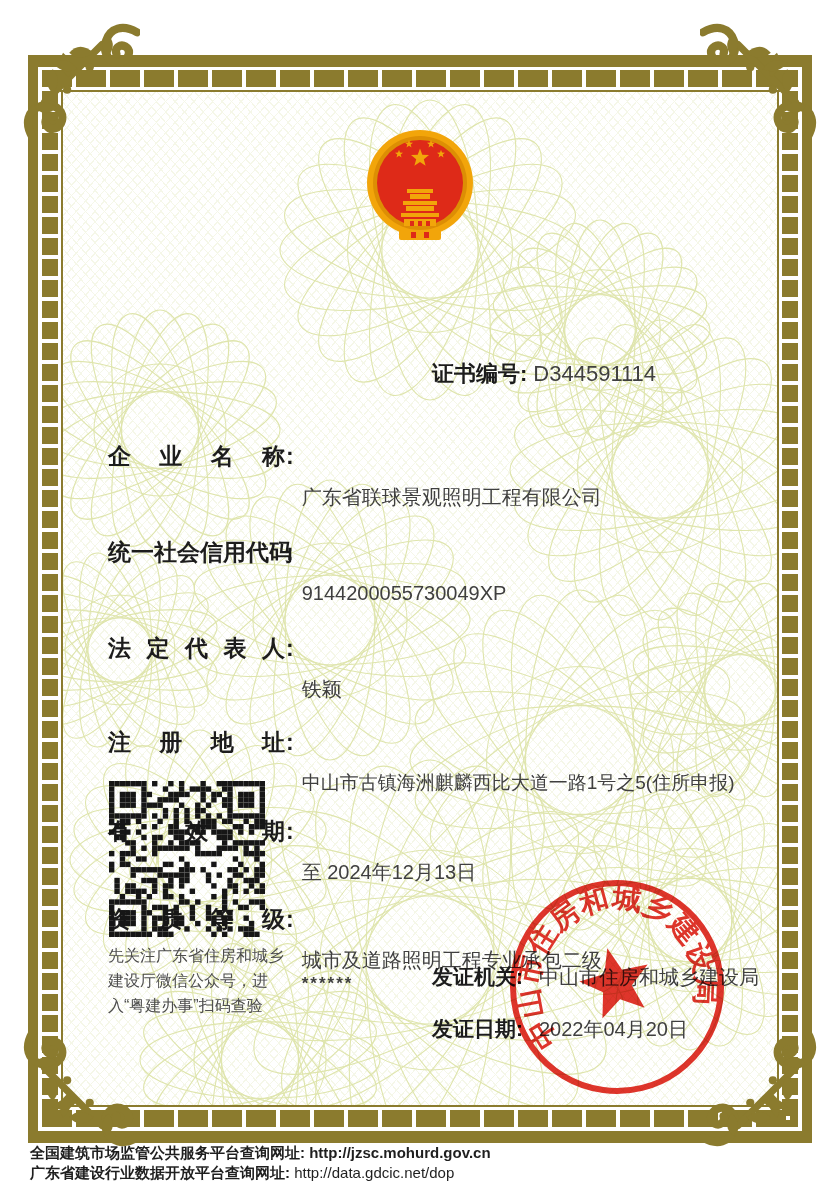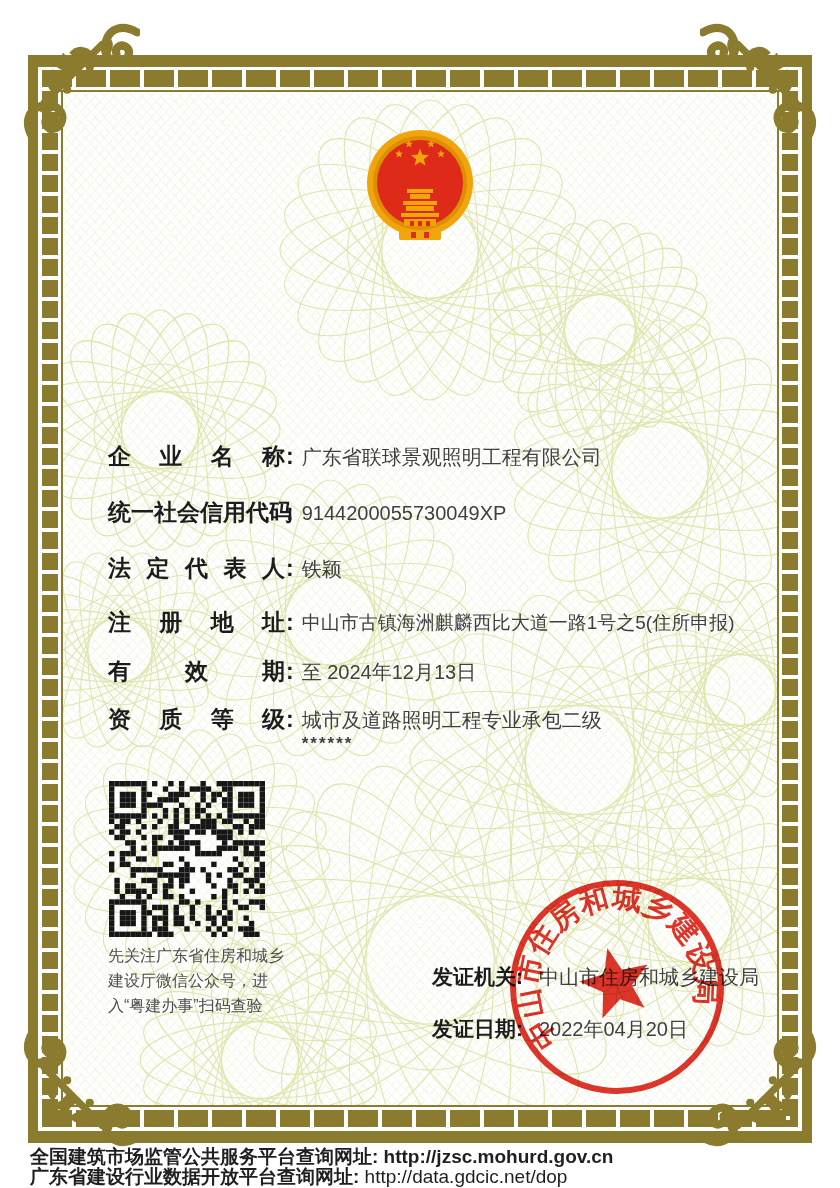--- a/index.html
+++ b/index.html
@@ -47,37 +47,37 @@
   .certno .lbl { font-weight:bold; color:var(--c-text_dark,#1c1c1c); margin-right:6px; }
 
   .fields { position:absolute; left:108px; top:441px; width:668px; }
   .field-row { display:flex; align-items:flex-start; line-height:30px; margin-bottom:25px; white-space:nowrap; }
   .field-row:nth-child(3){ margin-bottom:23px; }
   .field-row:nth-child(4){ margin-bottom:18px; }
   .field-row:nth-child(5){ margin-bottom:17px; }
   .flabel { font-size:23px; font-weight:bold; color:var(--c-text_dark,#1c1c1c); display:inline-flex; }
   .justify-chars { display:inline-flex; justify-content:space-between; width:177px; }
   .colon { font-size:23px; font-weight:bold; color:var(--c-text_dark,#1c1c1c); margin:0 8px 0 1px; }
-  .fvalue { font-size:20px; color:var(--c-text_value,#3f3f3f); padding-top:1px; }
+  .fvalue { font-size:20px; color:var(--c-text_value,#3f3f3f); padding-top:1px;margin-top:40px; }
   .fvalue .v2 { font-size:17px; letter-spacing:2px; font-weight:bold; line-height:18px; }
 
   .qr { position:absolute; left:109px; top:781px; width:156px; height:156px; }
   .qr-caption { position:absolute; left:108px; top:944px; width:186px;
     font-size:16px; line-height:1.55; color:#4d4d4d; }
 
   .issuer-row { position:absolute; left:432px; white-space:nowrap; }
   .issuer-row .lbl { font-size:21px; font-weight:bold; color:var(--c-text_dark,#1c1c1c); margin-right:16px; }
   .issuer-row .val { font-size:20px; color:var(--c-text_value,#3f3f3f); }
   .row-authority { top:963px; }
   .row-date { top:1015px; }
 
   .seal { position:absolute; left:502px; top:872px; width:230px; height:230px;
     mix-blend-mode:multiply; opacity:.92; }
 
-  .footer-line { position:absolute; left:30px; color:#1f1f1f; font-size:19px; white-space:nowrap; }
+  .footer-line { position:absolute; left:30px; color:#1f1f1f; font-size:15px; white-space:nowrap; }
   .footer-line .lbl { font-weight:bold; }
   .footer-1 { top:1144px; }
   .footer-1 .url { font-weight:bold; }
   .footer-2 { top:1164px; }
   .footer-2 .url { font-weight:normal; }
 </style>
 </head>
 <body>
 
 <div class="page">
@@ -370,20 +370,23 @@
     </g>
     <g style="fill:var(--c-emblem_red,#de2a18)">
       <rect x="45" y="95" width="4" height="5"></rect>
         <rect x="53" y="95" width="4" height="5"></rect>
         <rect x="61" y="95" width="4" height="5"></rect>
       <rect x="46" y="106" width="5" height="6"></rect>
         <rect x="59" y="106" width="5" height="6"></rect>
     </g>
   </svg>
 
+  <div class="certno">
+    <span class="lbl">证书编号:</span><span class="val">D344591114</span>
+  </div>
 
   <div class="fields">
     <div class="field-row">
       <span class="flabel">
           <span class="justify-chars">
             <span>企</span>
             <span>业</span>
             <span>名</span>
             <span>称</span>
           </span>

